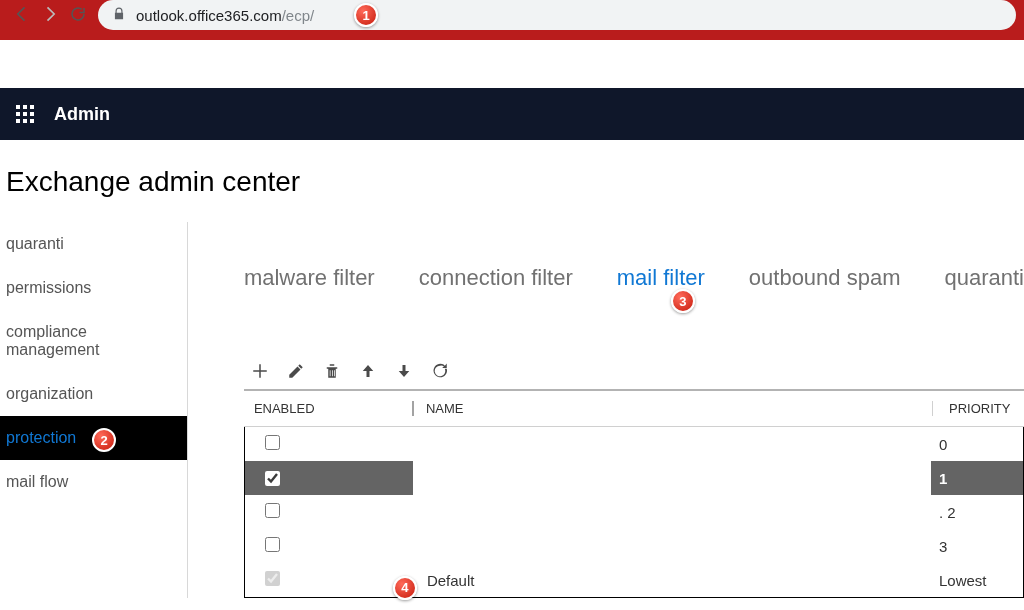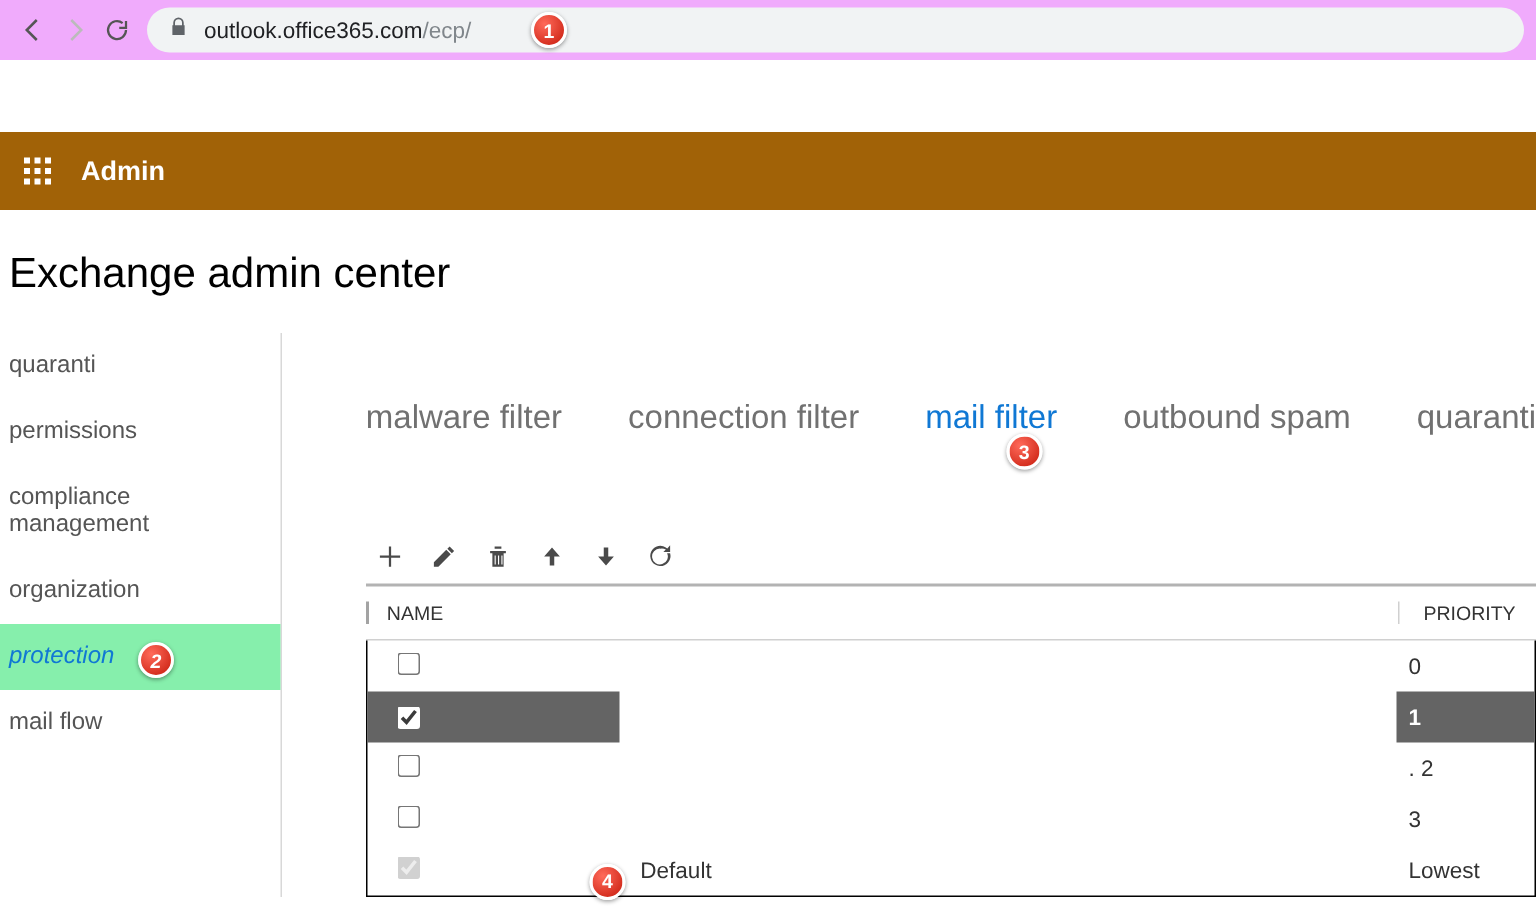--- a/index.html
+++ b/index.html
@@ -1,40 +1,40 @@
 <!DOCTYPE html>
 <html><head>
 <meta charset="utf-8">
 <style>
   * { box-sizing: border-box; margin: 0; padding: 0; }
   body { font-family: "Segoe UI", Arial, sans-serif; background: #fff; width: 1024px; height: 610px; overflow: hidden; }
 
   
-  .browser-chrome { height: 40px; display: flex; align-items: center; padding: 0 8px; background: #f0abfc; }
+  .browser-chrome { height: 40px; display: flex; align-items: flex-start; padding: 0 8px; background: #b91c1c; }
   .nav-btn { width: 28px; height: 28px; display: flex; align-items: center; justify-content: center; color: #555; font-size: 20px; cursor: pointer; }
   .nav-btn.disabled { color: #bbb; }
   .addr-bar { flex: 1; height: 30px; background: #f1f3f4; border-radius: 15px; display: flex; align-items: center; padding: 0 14px; margin-left: 6px; color: #5f6368; font-size: 15px; gap: 10px; position: relative; }
   .addr-text { color: #202124; }
   .addr-dim { color: #80868b; }
   .lock-icon { width: 14px; height: 14px; }
 
   
-  .o365-bar { height: 52px; background: #a16207; display: flex; align-items: center; padding: 0 16px; color: #fff; gap: 20px; margin-top: 48px; }
+  .o365-bar { height: 52px; background: #0f172a; display: flex; align-items: center; padding: 0 16px; color: #fff; gap: 20px; margin-top: 48px; }
   .waffle { width: 18px; height: 18px; display: grid; grid-template-columns: repeat(3, 4px); grid-template-rows: repeat(3, 4px); gap: 3px; }
   .waffle span { background: #fff; width: 4px; height: 4px; }
   .admin-label { font-size: 18px; font-weight: 600; }
 
   
   .eac-heading { color: #000000; font-size: 28px; font-weight: 400; padding: 26px 0 24px 6px; }
 
   
   .main { display: flex; }
   .sidebar { width: 240px; border-right: 1px solid #d8d8d8; }
   .sidebar-item { font-size: 16px; color: #555; padding: 13px 8px 13px 6px; cursor: pointer; position: relative; }
-  .sidebar-item.active { background: #86efac; color: #1078d4; font-style: italic; }
+  .sidebar-item.active { background: #000000; color: #1078d4; }
 
   
   .content { flex: 1; padding: 0 0 0 56px; }
   .tabs { display: flex; gap: 44px; font-size: 22px; color: #717171; padding-top: 4px; position: relative; margin-top: 39px; }
   .tab { cursor: pointer; white-space: nowrap; position: relative; }
   .tab.active { color: #1078d4; }
 
   .toolbar { display: flex; gap: 16px; margin-top: 70px; padding-left: 6px; color: #4a4a4a; }
   .toolbar-btn { width: 20px; height: 20px; cursor: pointer; display:flex; align-items:center; justify-content:center; }
   .toolbar-btn svg { width: 18px; height: 18px; fill: #4a4a4a; }
@@ -162,20 +162,21 @@
         </div>
       <div class="toolbar-btn">
           <svg viewBox="0 0 24 24">
             <path d="M12 5a7 7 0 1 0 6.3 4H21a9 9 0 1 1-2.5-4.1L21 2v6h-6l2.2-2.2A7 7 0 0 0 12 5z"></path>
           </svg>
         </div>
     </div>
 
     <div class="table">
       <div class="thead">
+        <div class="col-enabled">ENABLED</div>
         <div class="col-name">NAME</div>
         <div class="col-priority">PRIORITY</div>
       </div>
       <div class="tbody">
         <div class="row">
           <div class="chk"><input type="checkbox" style=""></div>
           <div class="nm"></div>
           <div class="pr">0</div>
         </div>
         <div class="row selected">

